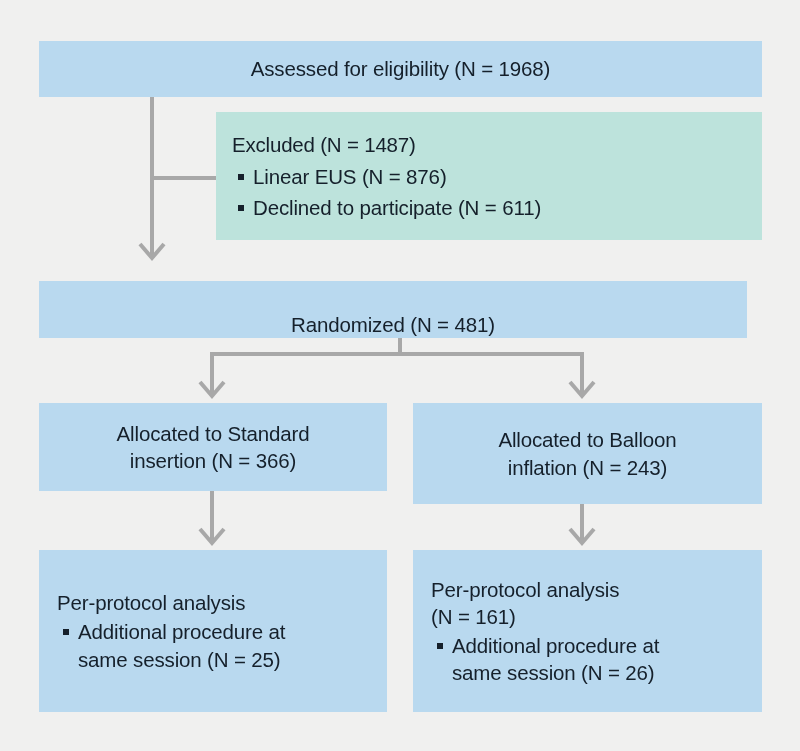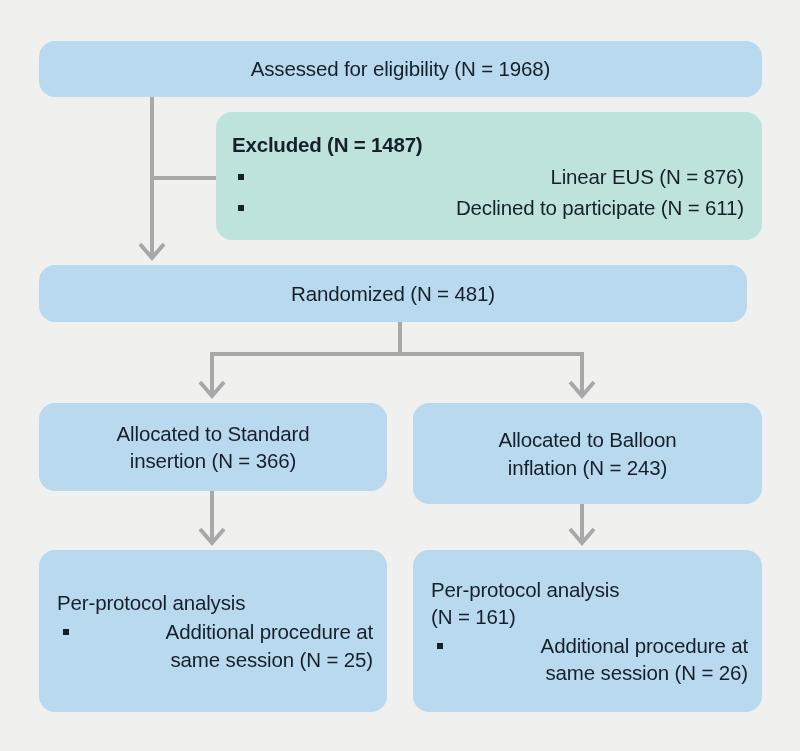--- a/index.html
+++ b/index.html
@@ -32,21 +32,20 @@
   }
 
   .node {
     position: absolute;
     box-sizing: border-box;
     color: #15202b;
     font-family: "Liberation Sans", sans-serif;
     font-size: 20.5px;
     line-height: 1.33;
     letter-spacing: -0.15px;
-    border-radius: 16px;
   }
 
   .node.blue  { background: #b9d9ef; }
   .node.green { background: #bde3dc; }
 
   .node.centered {
     display: flex;
     align-items: center;
     justify-content: center;
     text-align: center;
@@ -54,53 +53,52 @@
 
   .node.lefted {
     display: flex;
     flex-direction: column;
     justify-content: center;
   }
 
   .node-line { display: block; }
 
   .node-heading {
-    font-weight: bold;
+    font-weight: normal;
     letter-spacing: -0.2px;
     margin-bottom: 3px;
   }
 
   .bullet-list {
     list-style: none;
     margin: 0;
     padding: 0;
   }
 
   .bullet-item {
     position: relative;
     padding-left: 21px;
     margin-top: 4px;
-    text-align: right;
   }
 
   .bullet-item:first-child { margin-top: 2px; }
 
   .bullet-marker {
     position: absolute;
     left: 6px;
     top: 11px;
     width: 6px;
     height: 6px;
     background: #15202b;
   }
 
   
   #node-assessed     { left: 39px;  top: 41px;  width: 723px; height: 56px; }
   #node-excluded     { left: 216px; top: 112px; width: 546px; height: 128px; padding: 14px 18px 14px 16px; }
-  #node-randomized   { left: 39px;  top: 265px; width: 708px; height: 57px; }
+  #node-randomized   { left: 39px;  top: 281px; width: 708px; height: 57px; align-items: flex-end; }
   #node-alloc-left   { left: 39px;  top: 403px; width: 348px; height: 88px; padding: 0 21px; }
   #node-alloc-right  { left: 413px; top: 403px; width: 349px; height: 101px; padding: 0 14px; }
   #node-pp-left      { left: 39px;  top: 550px; width: 348px; height: 162px; padding: 16px 14px 16px 18px; }
   #node-pp-right     { left: 413px; top: 550px; width: 349px; height: 162px; padding: 16px 14px 16px 18px; }
 </style>
 </head>
 <body>
 
 <div id="flow-root">
 

